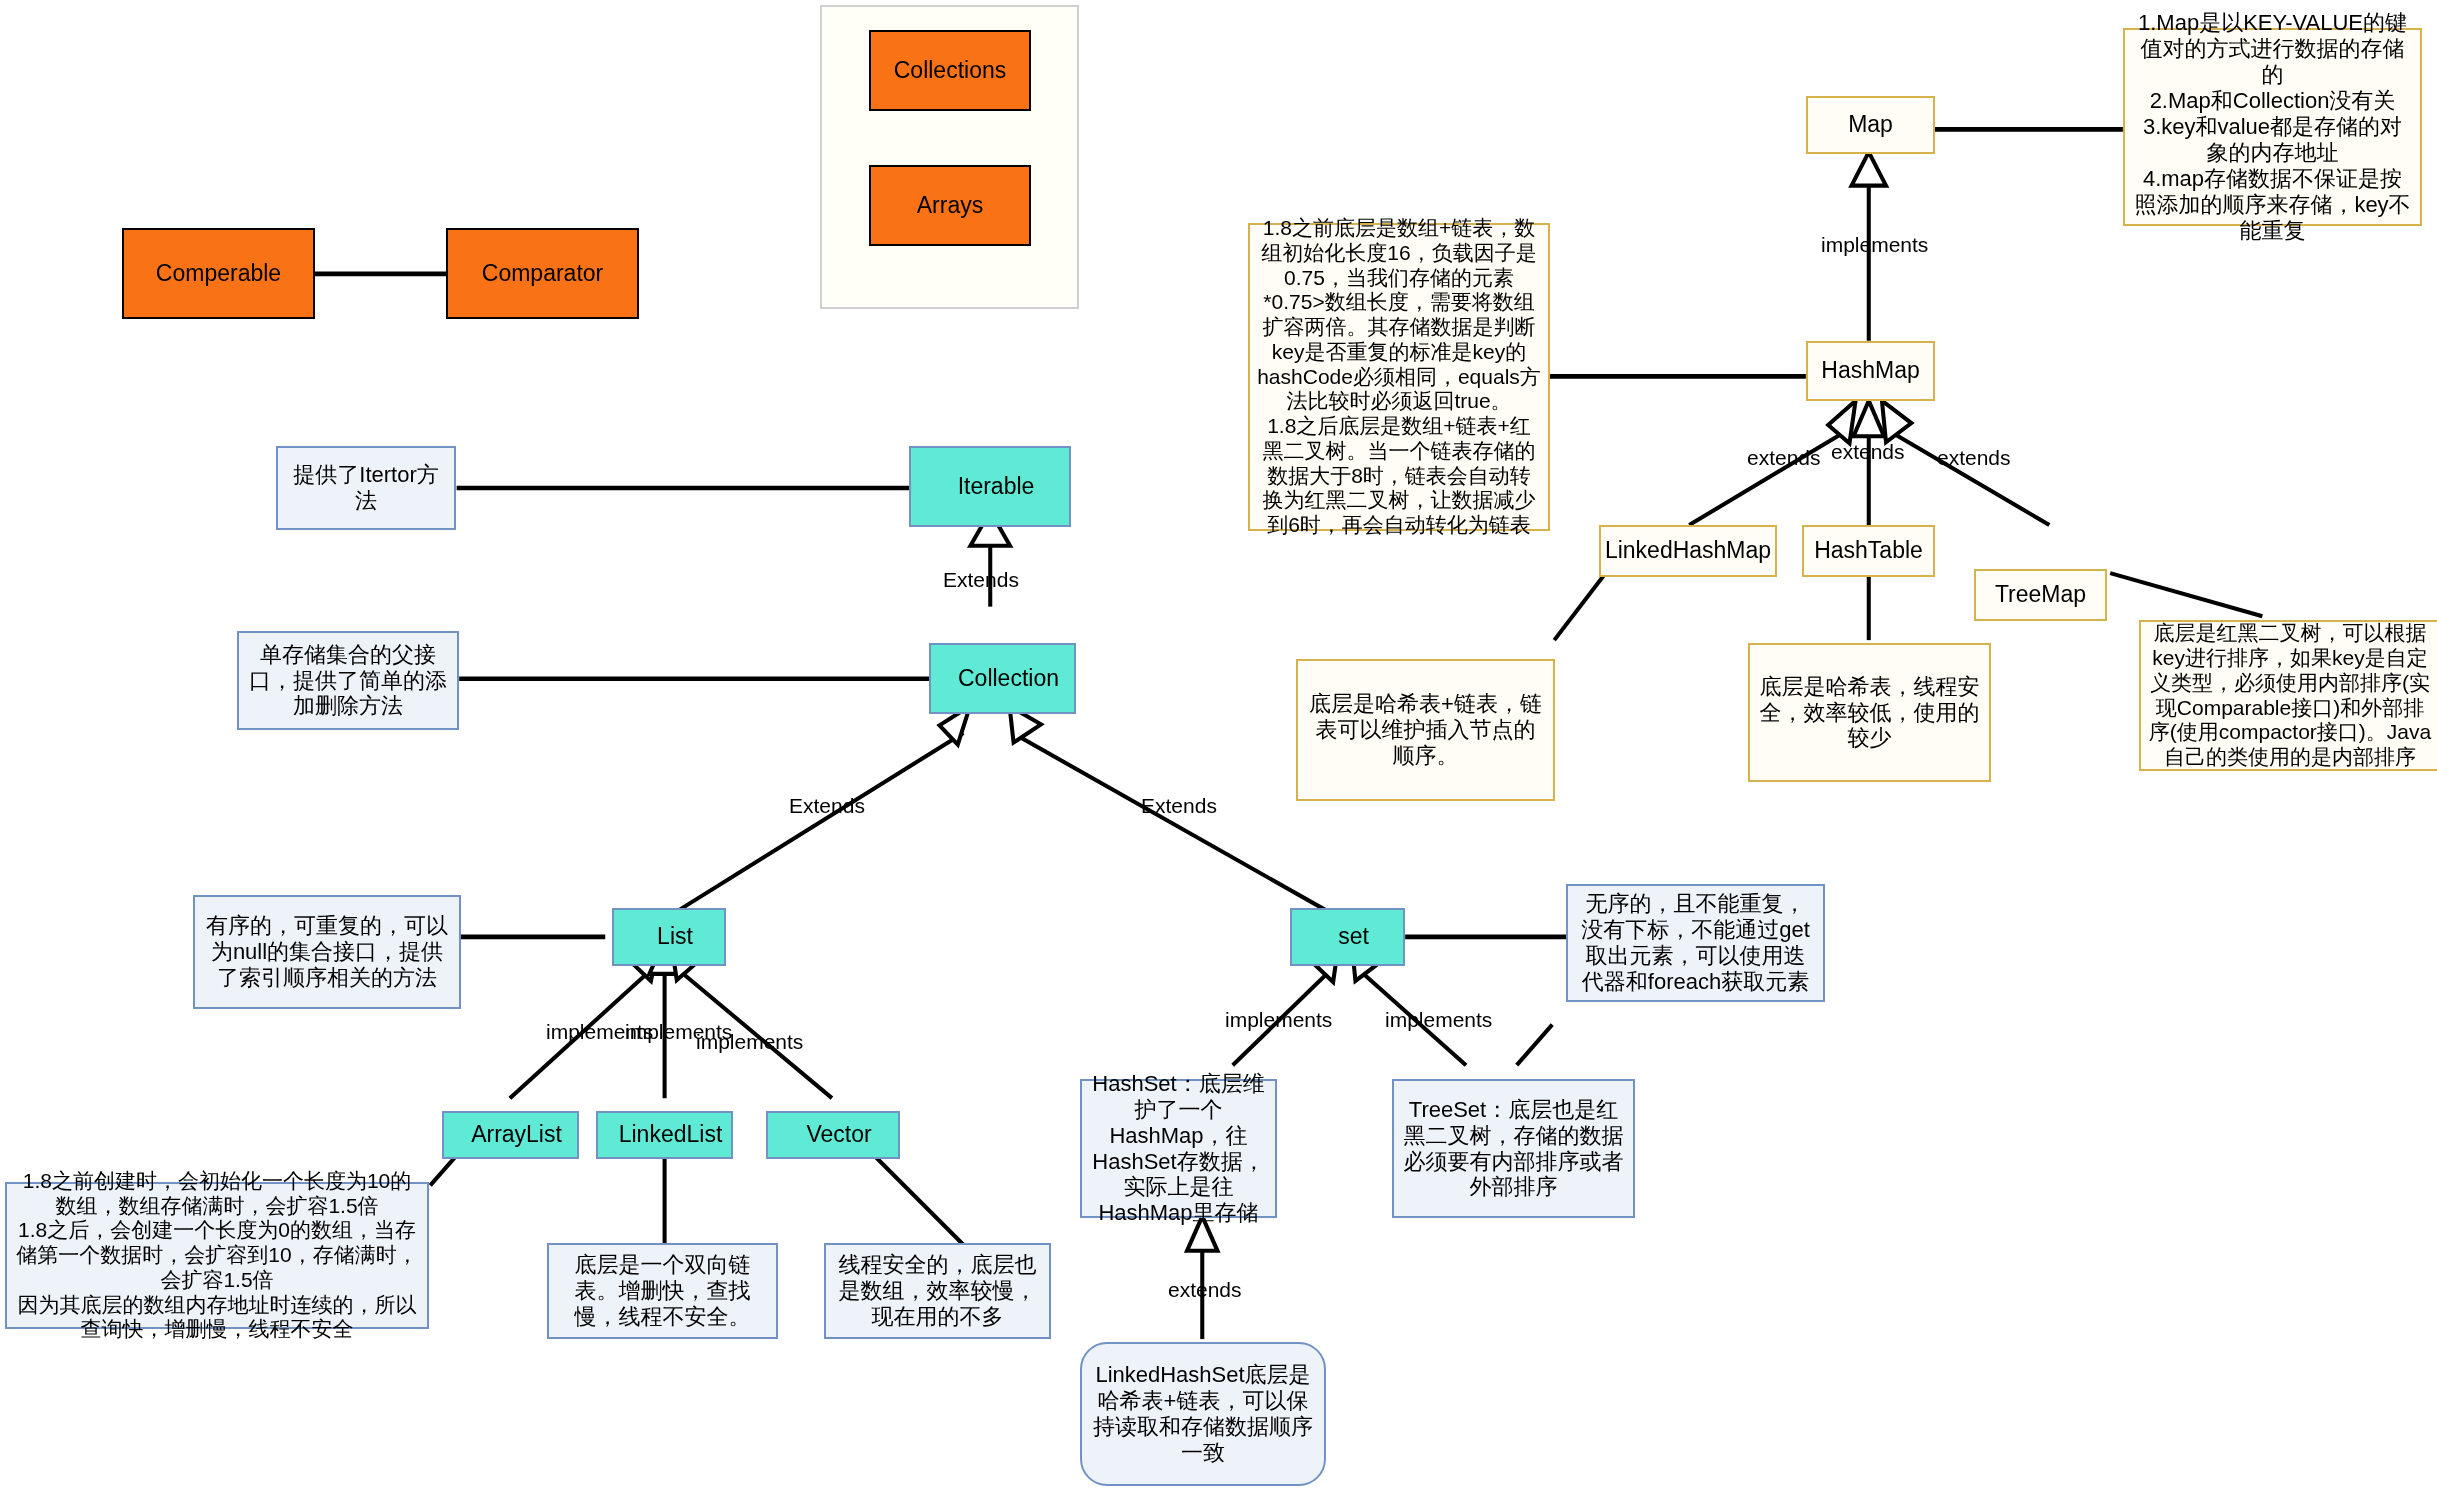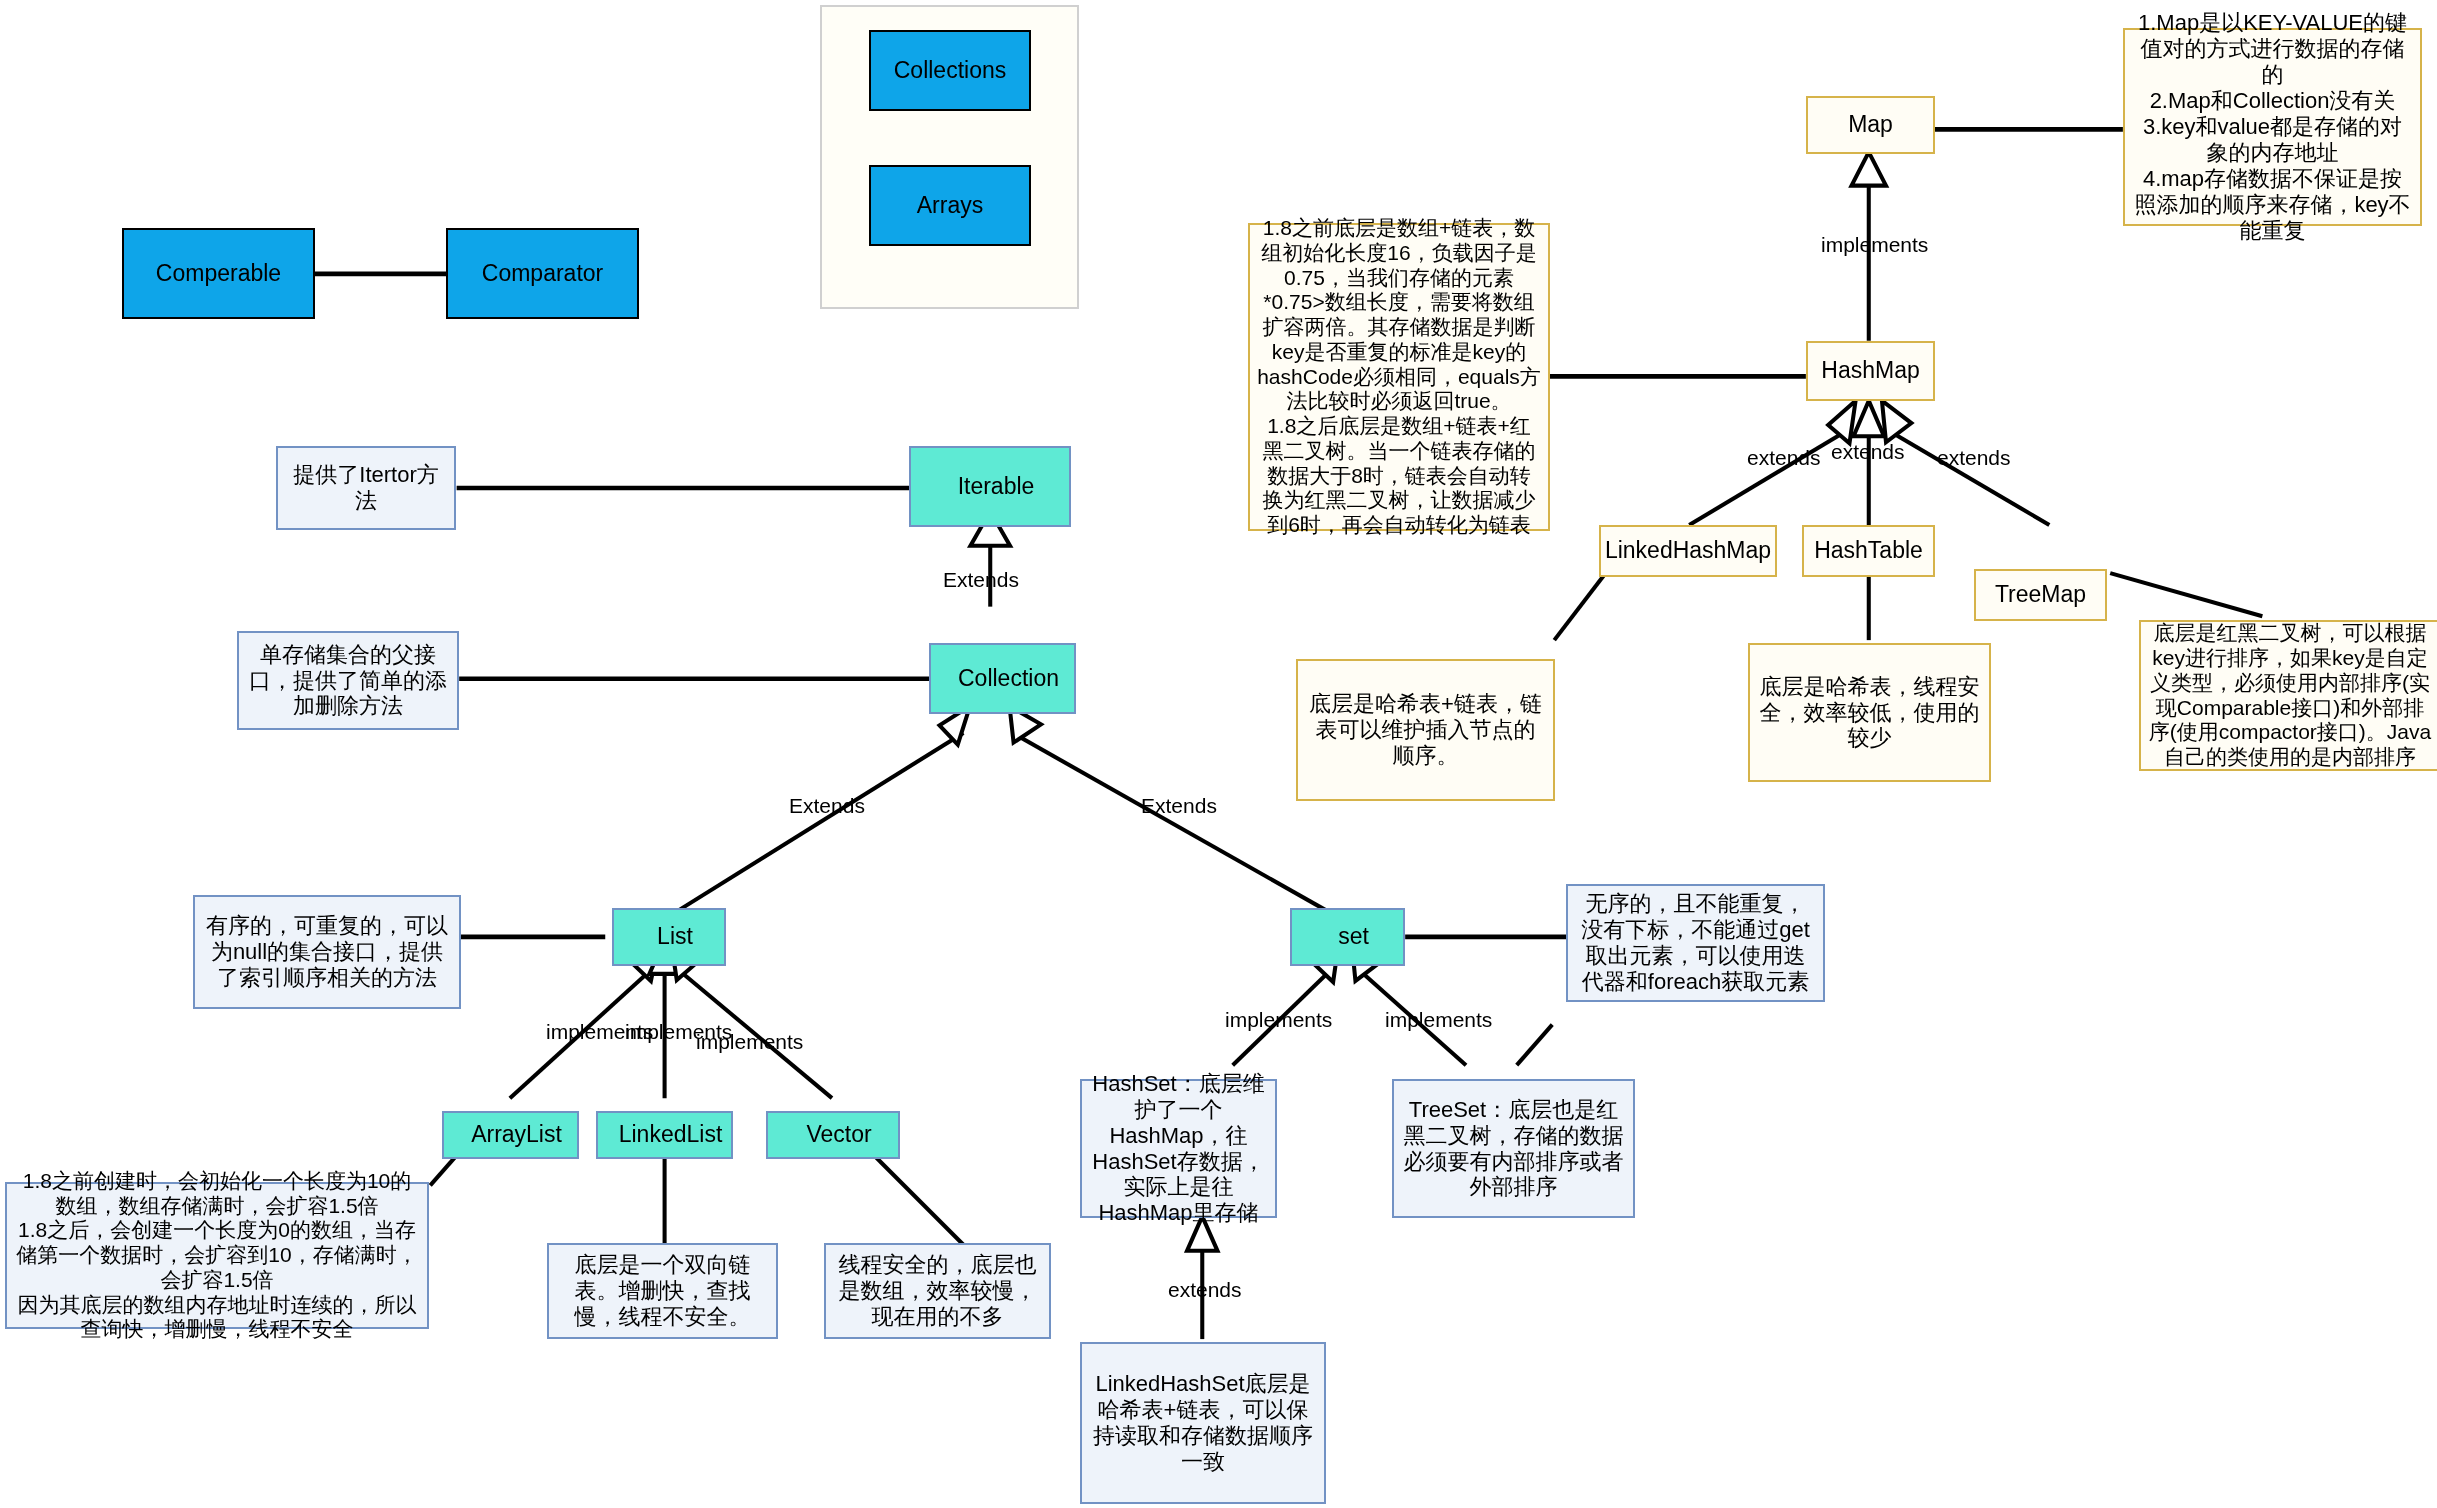--- a/index.html
+++ b/index.html
@@ -26,21 +26,21 @@
     box-sizing:border-box;
     display:flex;
     align-items:center;
     justify-content:center;
     text-align:center;
     line-height:1.18;
     white-space:pre-line;
   }
   
   .plain{
-    background:#0ea5e9;
+    background:#f97316;
     border:2.5px solid #000000;
     font-size:23px;
   }
   
   .blue{
     background:#5eead4;
     border:2.5px solid #7292c4;
     font-size:23px;
     padding-left:12px;
   }
@@ -235,21 +235,21 @@
     <span>线程安全的，底层也是数组，效率较慢，现在用的不多</span>
   </div>
 
   <div class="node bluenote pad" style="left:1080px;top:1079px;width:197px;height:139px;">
     <span>HashSet：底层维护了一个HashMap，往HashSet存数据，实际上是往HashMap里存储</span>
   </div>
   <div class="node bluenote pad" style="left:1392px;top:1079px;width:243px;height:139px;">
     <span>TreeSet：底层也是红黑二叉树，存储的数据必须要有内部排序或者外部排序</span>
   </div>
   <div class="edge-label" style="left:1168px;top:1278px;">extends</div>
-  <div class="node bluenote pad" style="left:1080px;top:1342px;width:246px;height:162px;">
+  <div class="node bluenote pad" style="left:1080px;top:1342px;width:246px;height:144px;border-radius:27px;">
     <span>LinkedHashSet底层是哈希表+链表，可以保持读取和存储数据顺序一致</span>
   </div>
 
   <div class="node gold" style="left:1806px;top:96px;width:129px;height:58px;">
     <span>Map</span>
   </div>
   <div class="node goldnote pad" style="left:2123px;top:28px;width:299px;height:198px;">
     <span>1.Map是以KEY-VALUE的键值对的方式进行数据的存储的
 2.Map和Collection没有关
 3.key和value都是存储的对象的内存地址

